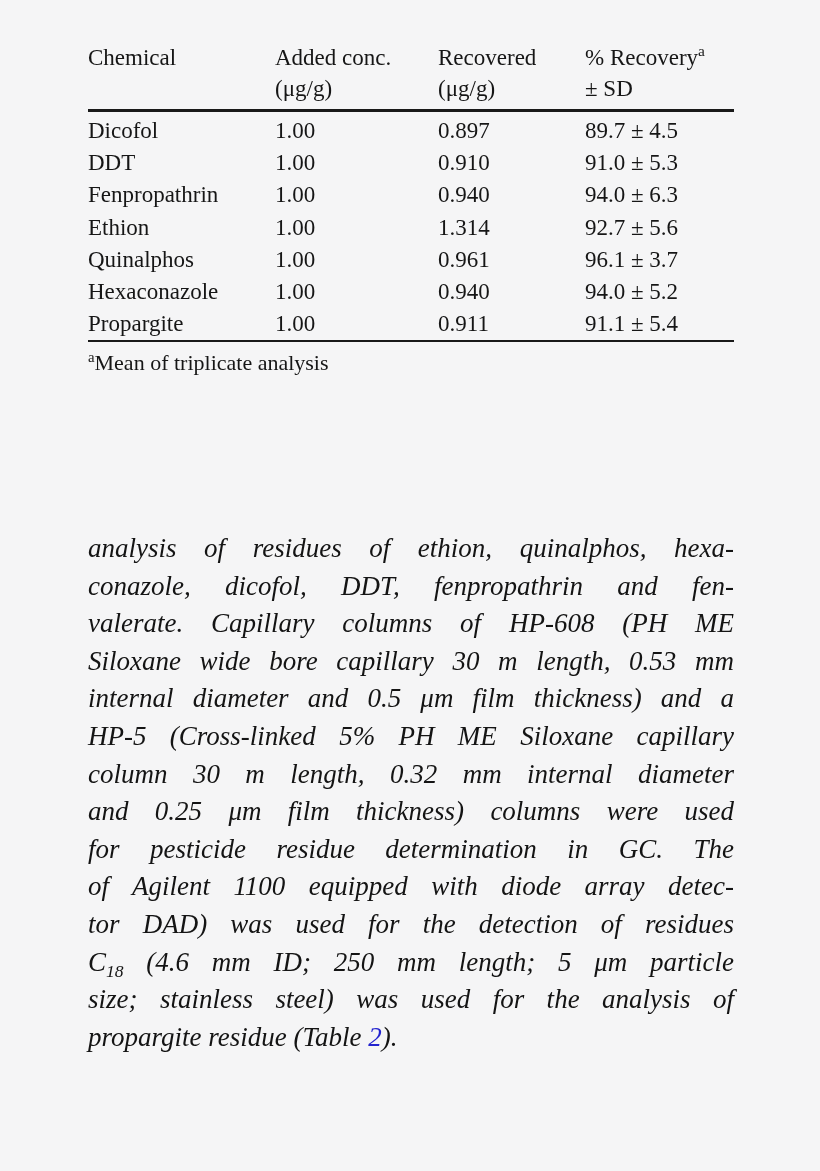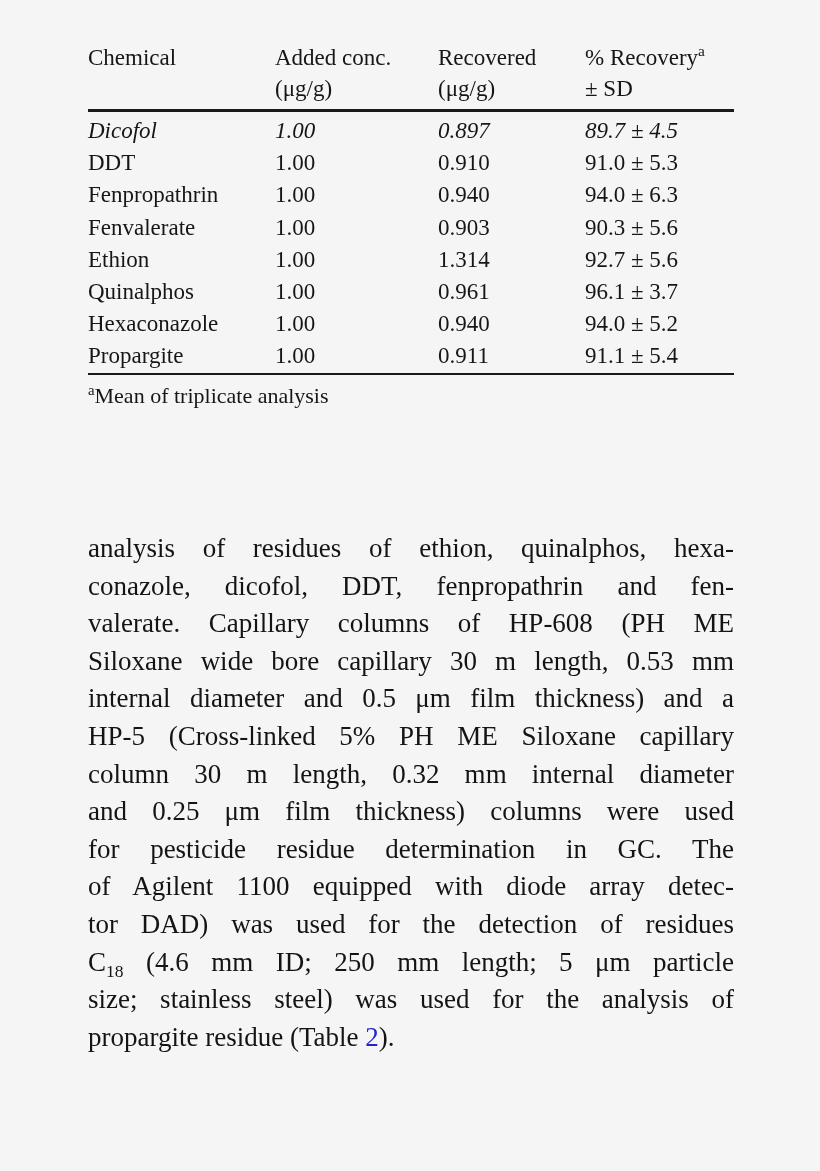--- a/index.html
+++ b/index.html
@@ -27,39 +27,39 @@
     vertical-align: top;
     line-height: 31px;
     padding: 0 0 5px 0;
     border-bottom: 3px solid #191919;
   }
   table.recovery tbody td {
     line-height: 32.2px;
     padding: 0;
     vertical-align: top;
   }
-  table.recovery tbody tr:first-child td { padding-top: 3px; font-style: italic; }
+  table.recovery tbody tr:first-child td { padding-top: 3px; }
   sup { font-size: 67%; line-height: 0; vertical-align: super; }
   sub { font-size: 65%; line-height: 0; vertical-align: sub; margin-top: 8px; }
 
   .footnote {
     margin-top: 6px;
     font-size: 22px;
     line-height: 30px;
   }
 
   
   .body-text {
     position: absolute;
     left: 88px; top: 530px; width: 646px;
     font-size: 27px;
     line-height: 37.6px;
     color: #141414;
   }
-  .body-text .line { text-align: justify; text-align-last: justify; }
+  .body-text .line { text-align: justify; text-align-last: justify; font-style: italic; }
   .body-text .line.last { text-align: justify; text-align-last: left; }
   a.table-link { text-decoration: none; }
 </style>
 </head>
 <body>
 
 <div class="page">
 
   <div class="table-wrap">
     <table class="recovery">
@@ -101,26 +101,20 @@
             <td>0.910</td>
             <td>91.0 ± 5.3</td>
           </tr>
           <tr>
             <td>Fenpropathrin</td>
             <td>1.00</td>
             <td>0.940</td>
             <td>94.0 ± 6.3</td>
           </tr>
           <tr>
-            <td>Fenvalerate</td>
-            <td>1.00</td>
-            <td>0.903</td>
-            <td>90.3 ± 5.6</td>
-          </tr>
-          <tr>
             <td>Ethion</td>
             <td>1.00</td>
             <td>1.314</td>
             <td>92.7 ± 5.6</td>
           </tr>
           <tr>
             <td>Quinalphos</td>
             <td>1.00</td>
             <td>0.961</td>
             <td>96.1 ± 3.7</td>

